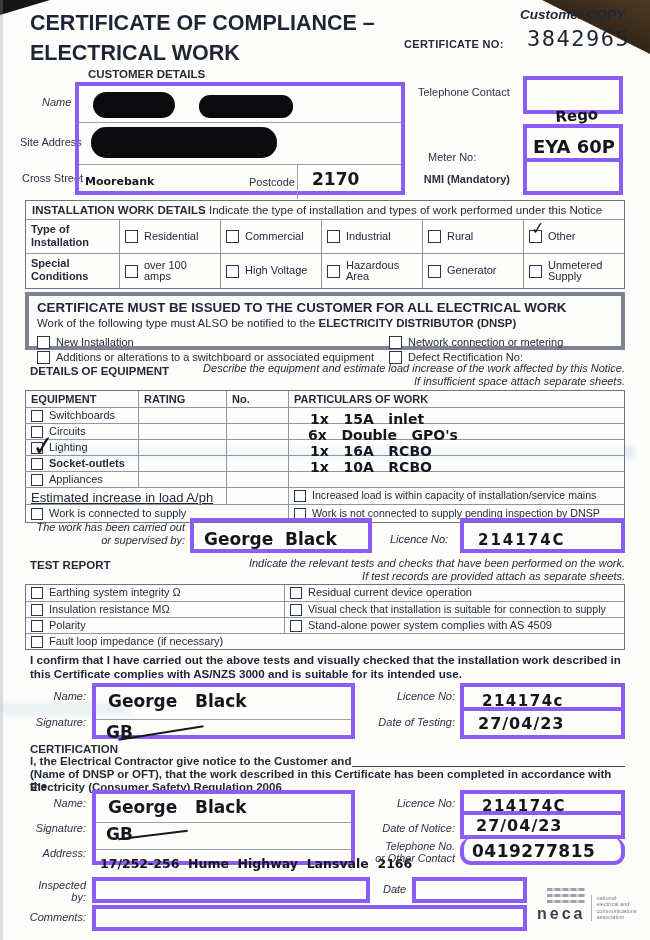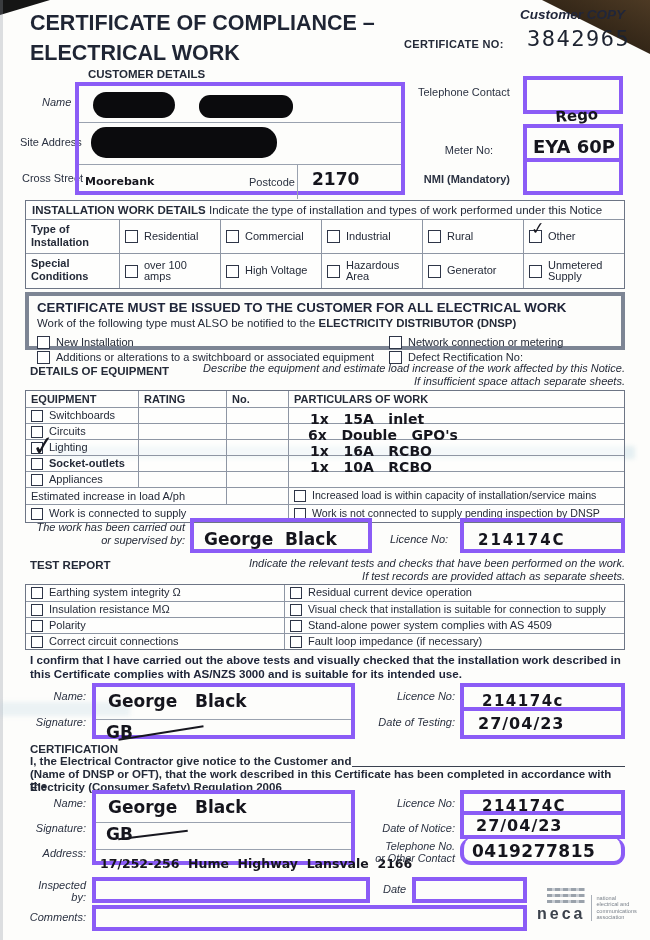--- a/index.html
+++ b/index.html
@@ -68,21 +68,21 @@
       <div class="cell" style="flex:1;border-left:1px solid #9aa2af;padding:4px 0 0 14px;">
         <span class="hand" style="font-size:17px;">2170</span>
       </div>
     </div>
   </div>
 
   <div class="abs lbl" style="left:418px;top:86px;">Telephone Contact</div>
   <div class="abs box" style="left:523px;top:76px;width:100px;height:38px;"></div>
 
   <span class="abs hand" style="left:556px;top:108px;font-size:15px;transform:rotate(-4deg);">Rego</span>
-  <div class="abs lbl b" style="left:428px;top:144px;width:82px;text-align:center;font-weight:normal;">Meter No:</div>
+  <div class="abs lbl b" style="left:428px;top:151px;width:82px;text-align:left;font-weight:normal;">Meter No:</div>
   <div class="abs box" style="left:523px;top:124px;width:100px;height:38px;padding:8px 0 0 6px;">
     <span class="hand" style="font-size:18px;">EYA 60P</span>
   </div>
   <div class="abs lbl b" style="left:408px;top:173px;width:102px;text-align:right;">NMI (Mandatory)</div>
   <div class="abs box" style="left:523px;top:161px;width:100px;height:34px;border-top:none;"></div>
 
   <div class="abs tbl" style="left:25px;top:200px;width:600px;">
     <div class="trow" style="padding:3px 6px;font-size:11.5px;">
       <span class="b">INSTALLATION WORK DETAILS</span>&nbsp;
       <span>Indicate the type of installation and types of work performed under this Notice</span>
@@ -212,21 +212,21 @@
     <div class="trow" style="height:16px;">
       <div class="tcell opt" style="width:112px;">
         <span class="cb" style="width:10px;height:10px;"></span>
         <span>Appliances</span>
       </div>
       <div class="tcell" style="width:88px;"></div>
         <div class="tcell" style="width:62px;"></div>
       <div class="tcell" style="flex:1;"></div>
     </div>
     <div class="trow" style="height:17px;">
-      <div class="tcell" style="width:200px;font-size:11px;">Estimated increase in load A/ph</div>
+      <div class="tcell" style="width:200px;font-size:13px;text-decoration:underline;">Estimated increase in load A/ph</div>
       <div class="tcell" style="width:62px;"></div>
       <div class="tcell opt" style="flex:1;font-size:10.6px;">
         <span class="cb" style="width:10px;height:10px;"></span>
         <span>Increased load is within capacity of installation/service mains</span>
       </div>
     </div>
     <div class="trow" style="height:18px;">
       <div class="tcell opt" style="width:262px;">
         <span class="cb" style="width:10px;height:10px;"></span>
         <span>Work is connected to supply</span>
@@ -279,24 +279,20 @@
       <div class="tcell opt" style="width:258px;">
         <span class="cb" style="width:10px;height:10px;"></span>
         <span>Polarity</span>
       </div>
       <div class="tcell opt" style="flex:1;">
         <span class="cb" style="width:10px;height:10px;"></span>
         <span>Stand-alone power system complies with AS 4509</span>
       </div>
     </div>
     <div class="trow" style="height:16px;">
-      <div class="tcell opt" style="width:258px;">
-        <span class="cb" style="width:10px;height:10px;"></span>
-        <span>Correct circuit connections</span>
-      </div>
       <div class="tcell opt" style="flex:1;">
         <span class="cb" style="width:10px;height:10px;"></span>
         <span>Fault loop impedance (if necessary)</span>
       </div>
     </div>
   </div>
 
   <div class="abs b" style="left:30px;top:653px;width:594px;font-size:11.6px;line-height:13.5px;color:#20263a;">I confirm that I have carried out the above tests and visually checked that the installation work described in this Certificate complies with AS/NZS 3000 and is suitable for its intended use.</div>
 
   <div class="abs i right lbl" style="left:30px;top:690px;width:56px;">Name:</div>

